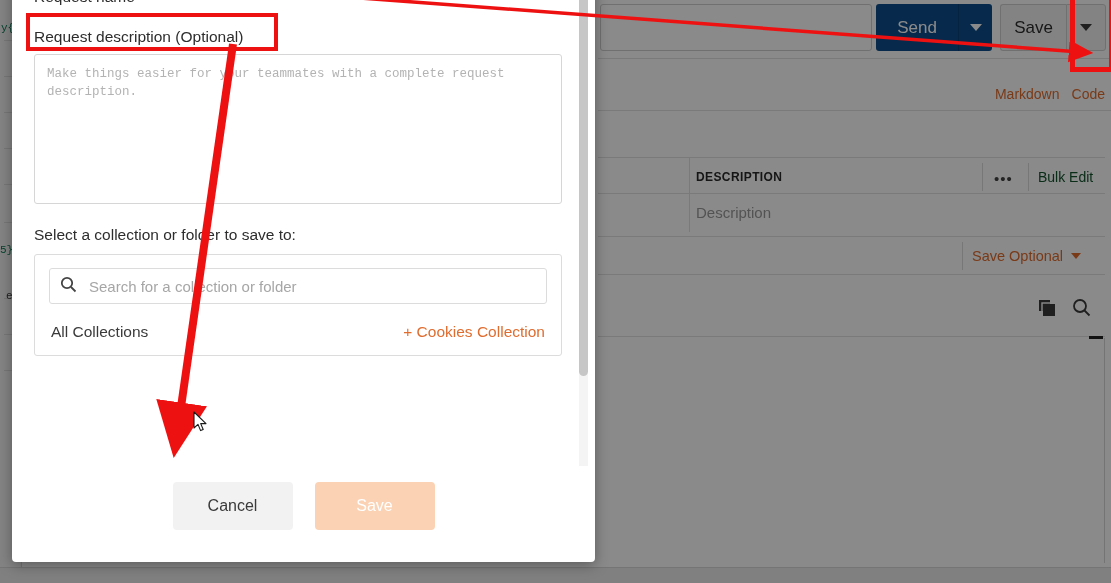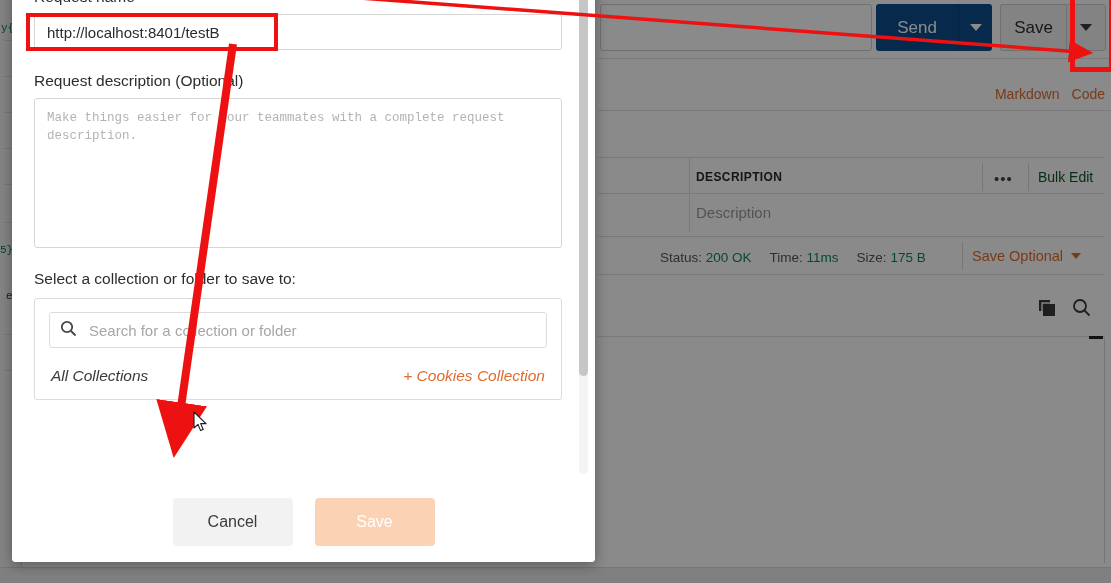--- a/index.html
+++ b/index.html
@@ -321,21 +321,20 @@
     width: 100%;
     font-family: "Liberation Sans", sans-serif;
     background: transparent;
   }
   .picker-search input::placeholder { color: #a6a6a6; }
   .picker-head {
     display: flex;
     align-items: center;
     justify-content: space-between;
     padding: 6px 16px 14px 16px;
-    font-style: italic;
   }
   .picker-head .allc {
     font-size: 15.5px;
     color: #3a3a3a;
   }
   .picker-head .createc {
     font-size: 15.5px;
     color: #e06c2e;
   }
   .picker-row {
@@ -374,21 +373,21 @@
   .modal-scroll-thumb {
     position: absolute;
     right: 7px; top: 18px;
     width: 9px; height: 430px;
     background: #c6c6c6;
     border-radius: 5px;
   }
 
   .modal-footer {
     position: absolute;
-    left: 0; bottom: 0;
+    left: 0; bottom: 16px;
     width: 583px; height: 80px;
     background: #ffffff;
     display: flex;
     align-items: center;
     justify-content: center;
     gap: 22px;
   }
   .btn-cancel {
     width: 120px; height: 48px;
     background: #f2f2f2;
@@ -478,28 +477,20 @@
     <div class="bg-table-col-left"></div>
     <div class="bg-th">DESCRIPTION</div>
     <div class="bg-th-sep"></div>
     <div class="bg-dots">•••</div>
     <div class="bg-sep2"></div>
     <div class="bg-bulkedit">Bulk Edit</div>
     <div class="bg-divider-h" style="left:598px;top:193px;right:6px;"></div>
     <div class="bg-desc-cell">Description</div>
     <div class="bg-divider-h" style="left:598px;top:236px;right:6px;"></div>
 
-    <div class="bg-status-row">
-      <span><span>Status:</span>
-        <span class="val">200 OK</span></span>
-      <span><span>Time:</span>
-        <span class="val">11ms</span></span>
-      <span><span>Size:</span>
-        <span class="val">175 B</span></span>
-    </div>
     <div class="bg-status-sep"></div>
     <div class="bg-saveresp">
       <span>Save Optional</span>
       <span class="caret-orange"></span>
     </div>
     <div class="bg-divider-h" style="left:598px;top:274px;right:6px;"></div>
 
     <div class="bg-icon-row">
       <span>
         <svg width="18" height="18" viewBox="0 0 18 18">
@@ -521,21 +512,20 @@
     <div class="bg-rightrail"></div>
     <div class="bg-bottombar"></div>
   </div>
 
   <div class="overlay"></div>
 
   <div class="modal">
     <div class="modal-body">
 
       <p class="field-label" style="margin-top:60px;">Request name</p>
-      <input class="name-input" type="text" value="http://localhost:8401/testB" style="">
 
       <p class="field-label" style="margin-top:22px;">Request description (Optional)</p>
       <textarea class="desc-area" placeholder="Make things easier for your teammates with a complete request description." style=""></textarea>
 
 
       <p class="select-label">Select a collection or folder to save to:</p>
 
       <div class="picker">
         <div class="picker-search">
           <span>

